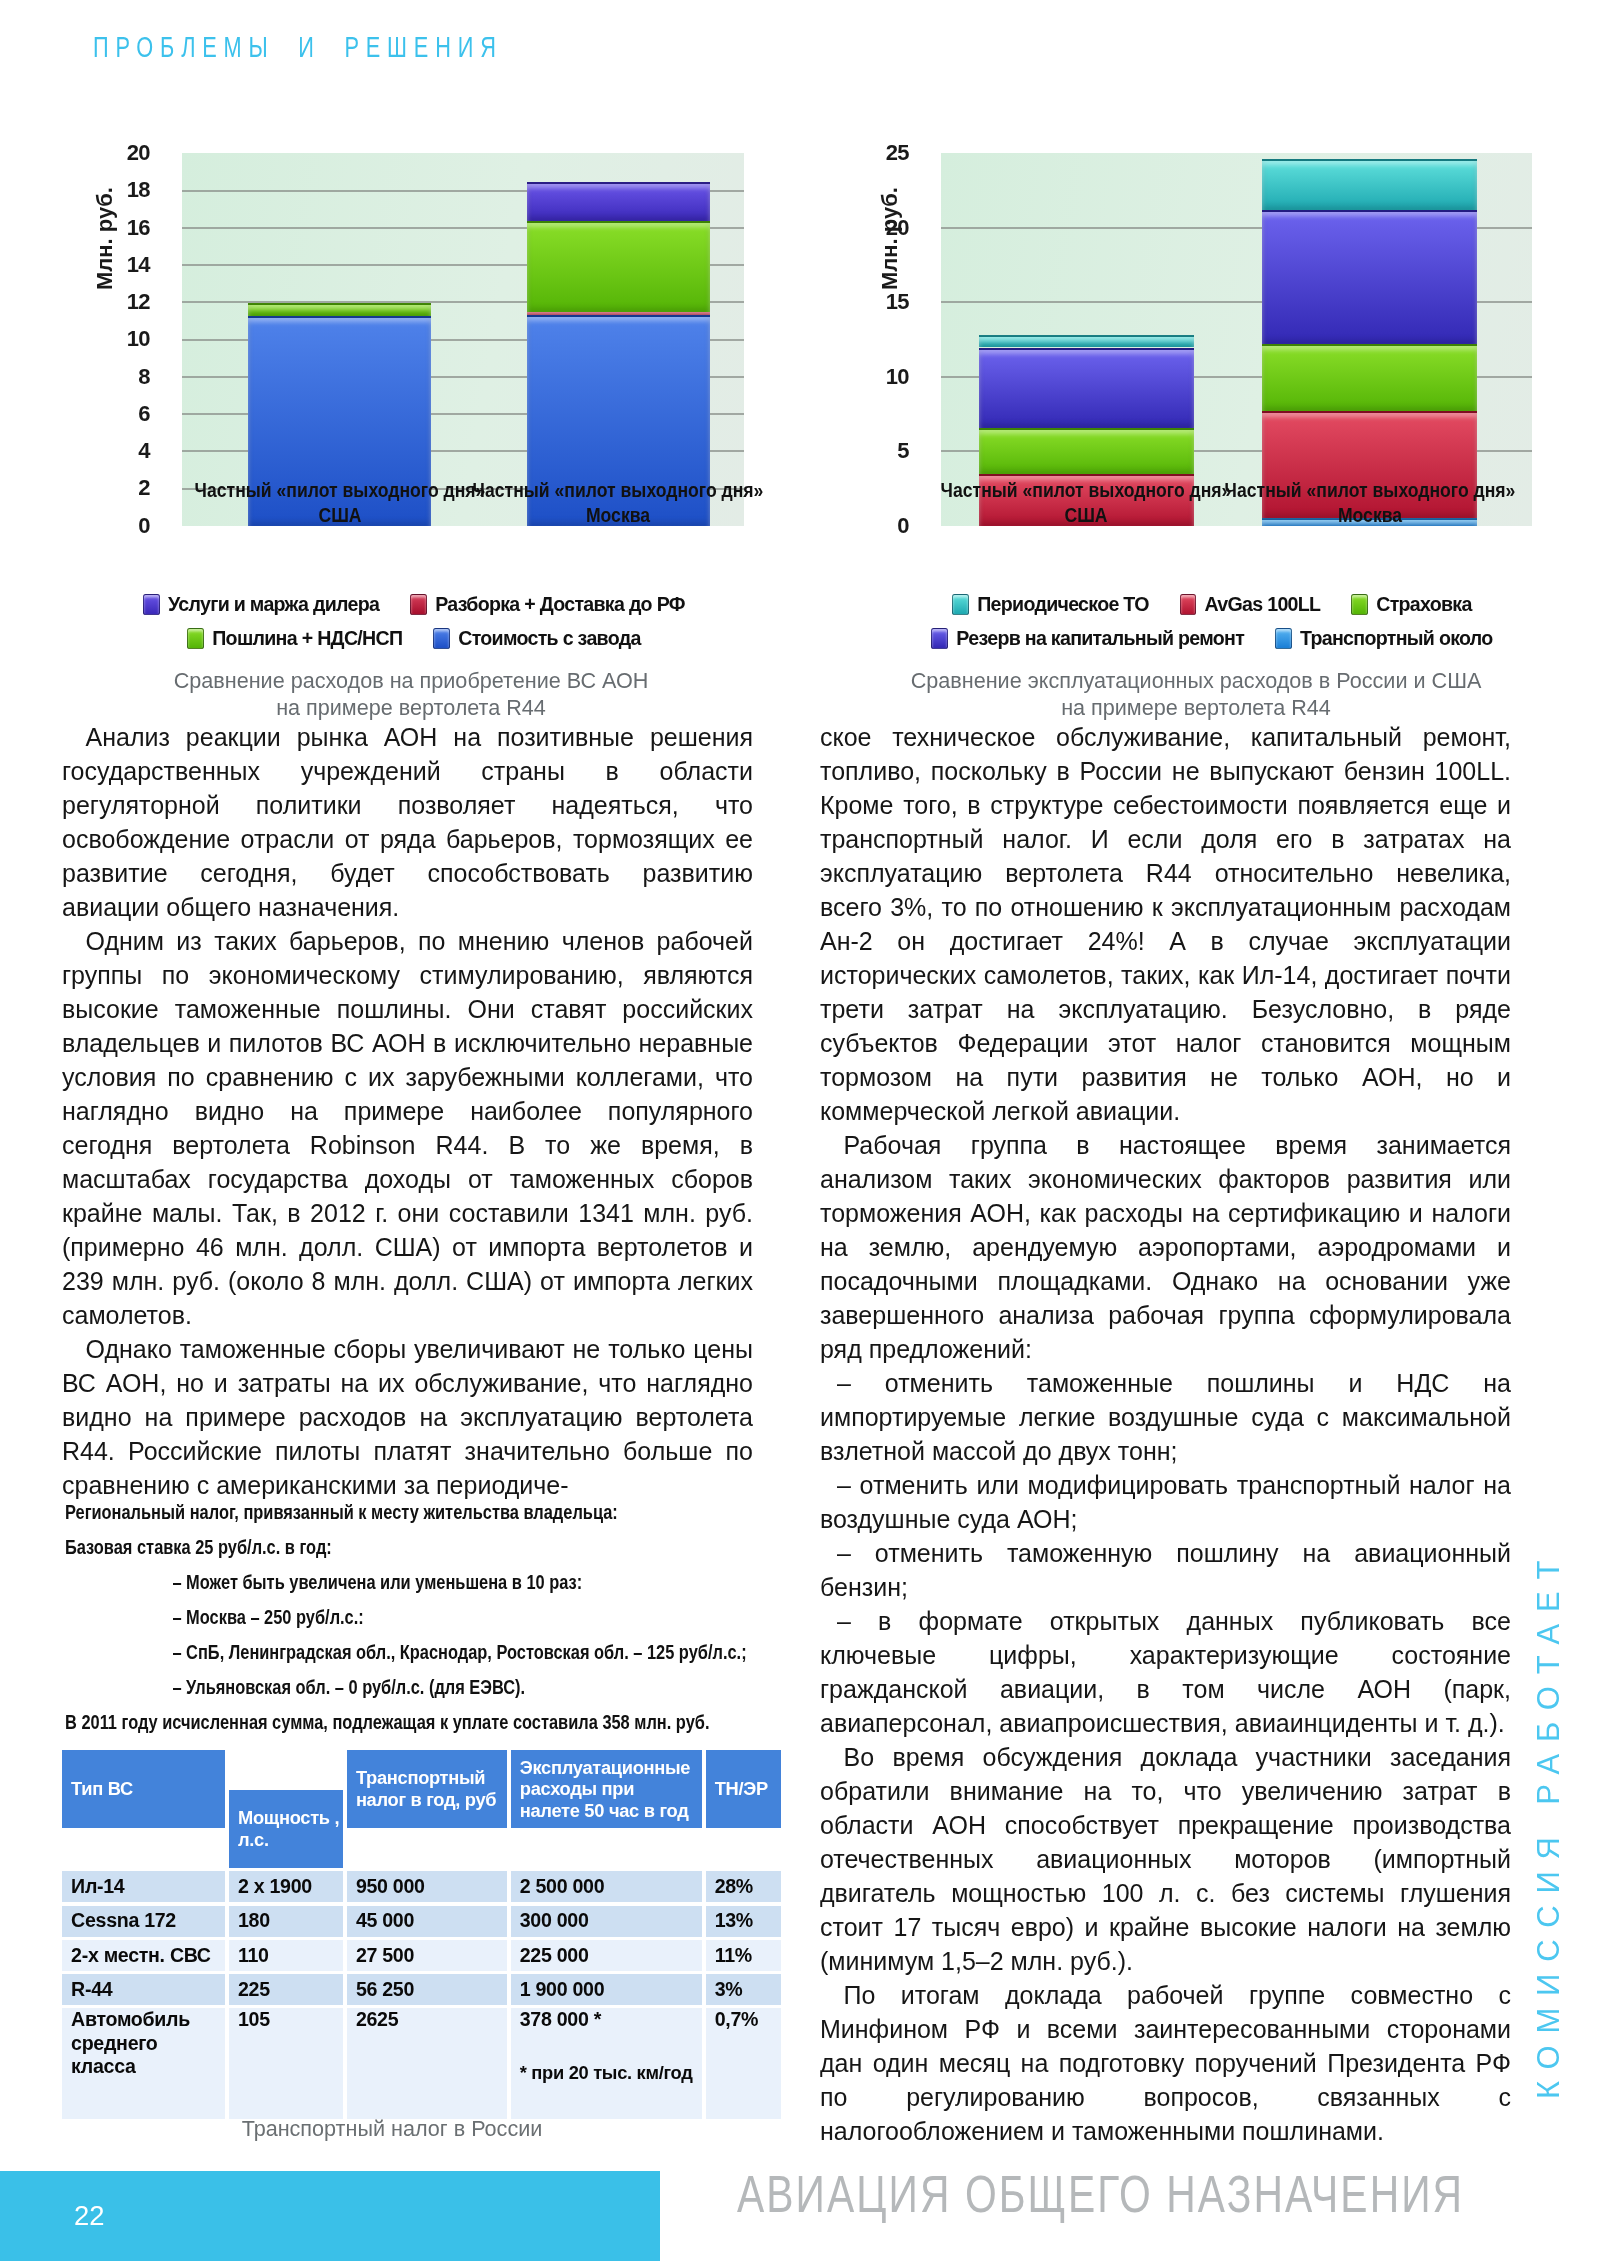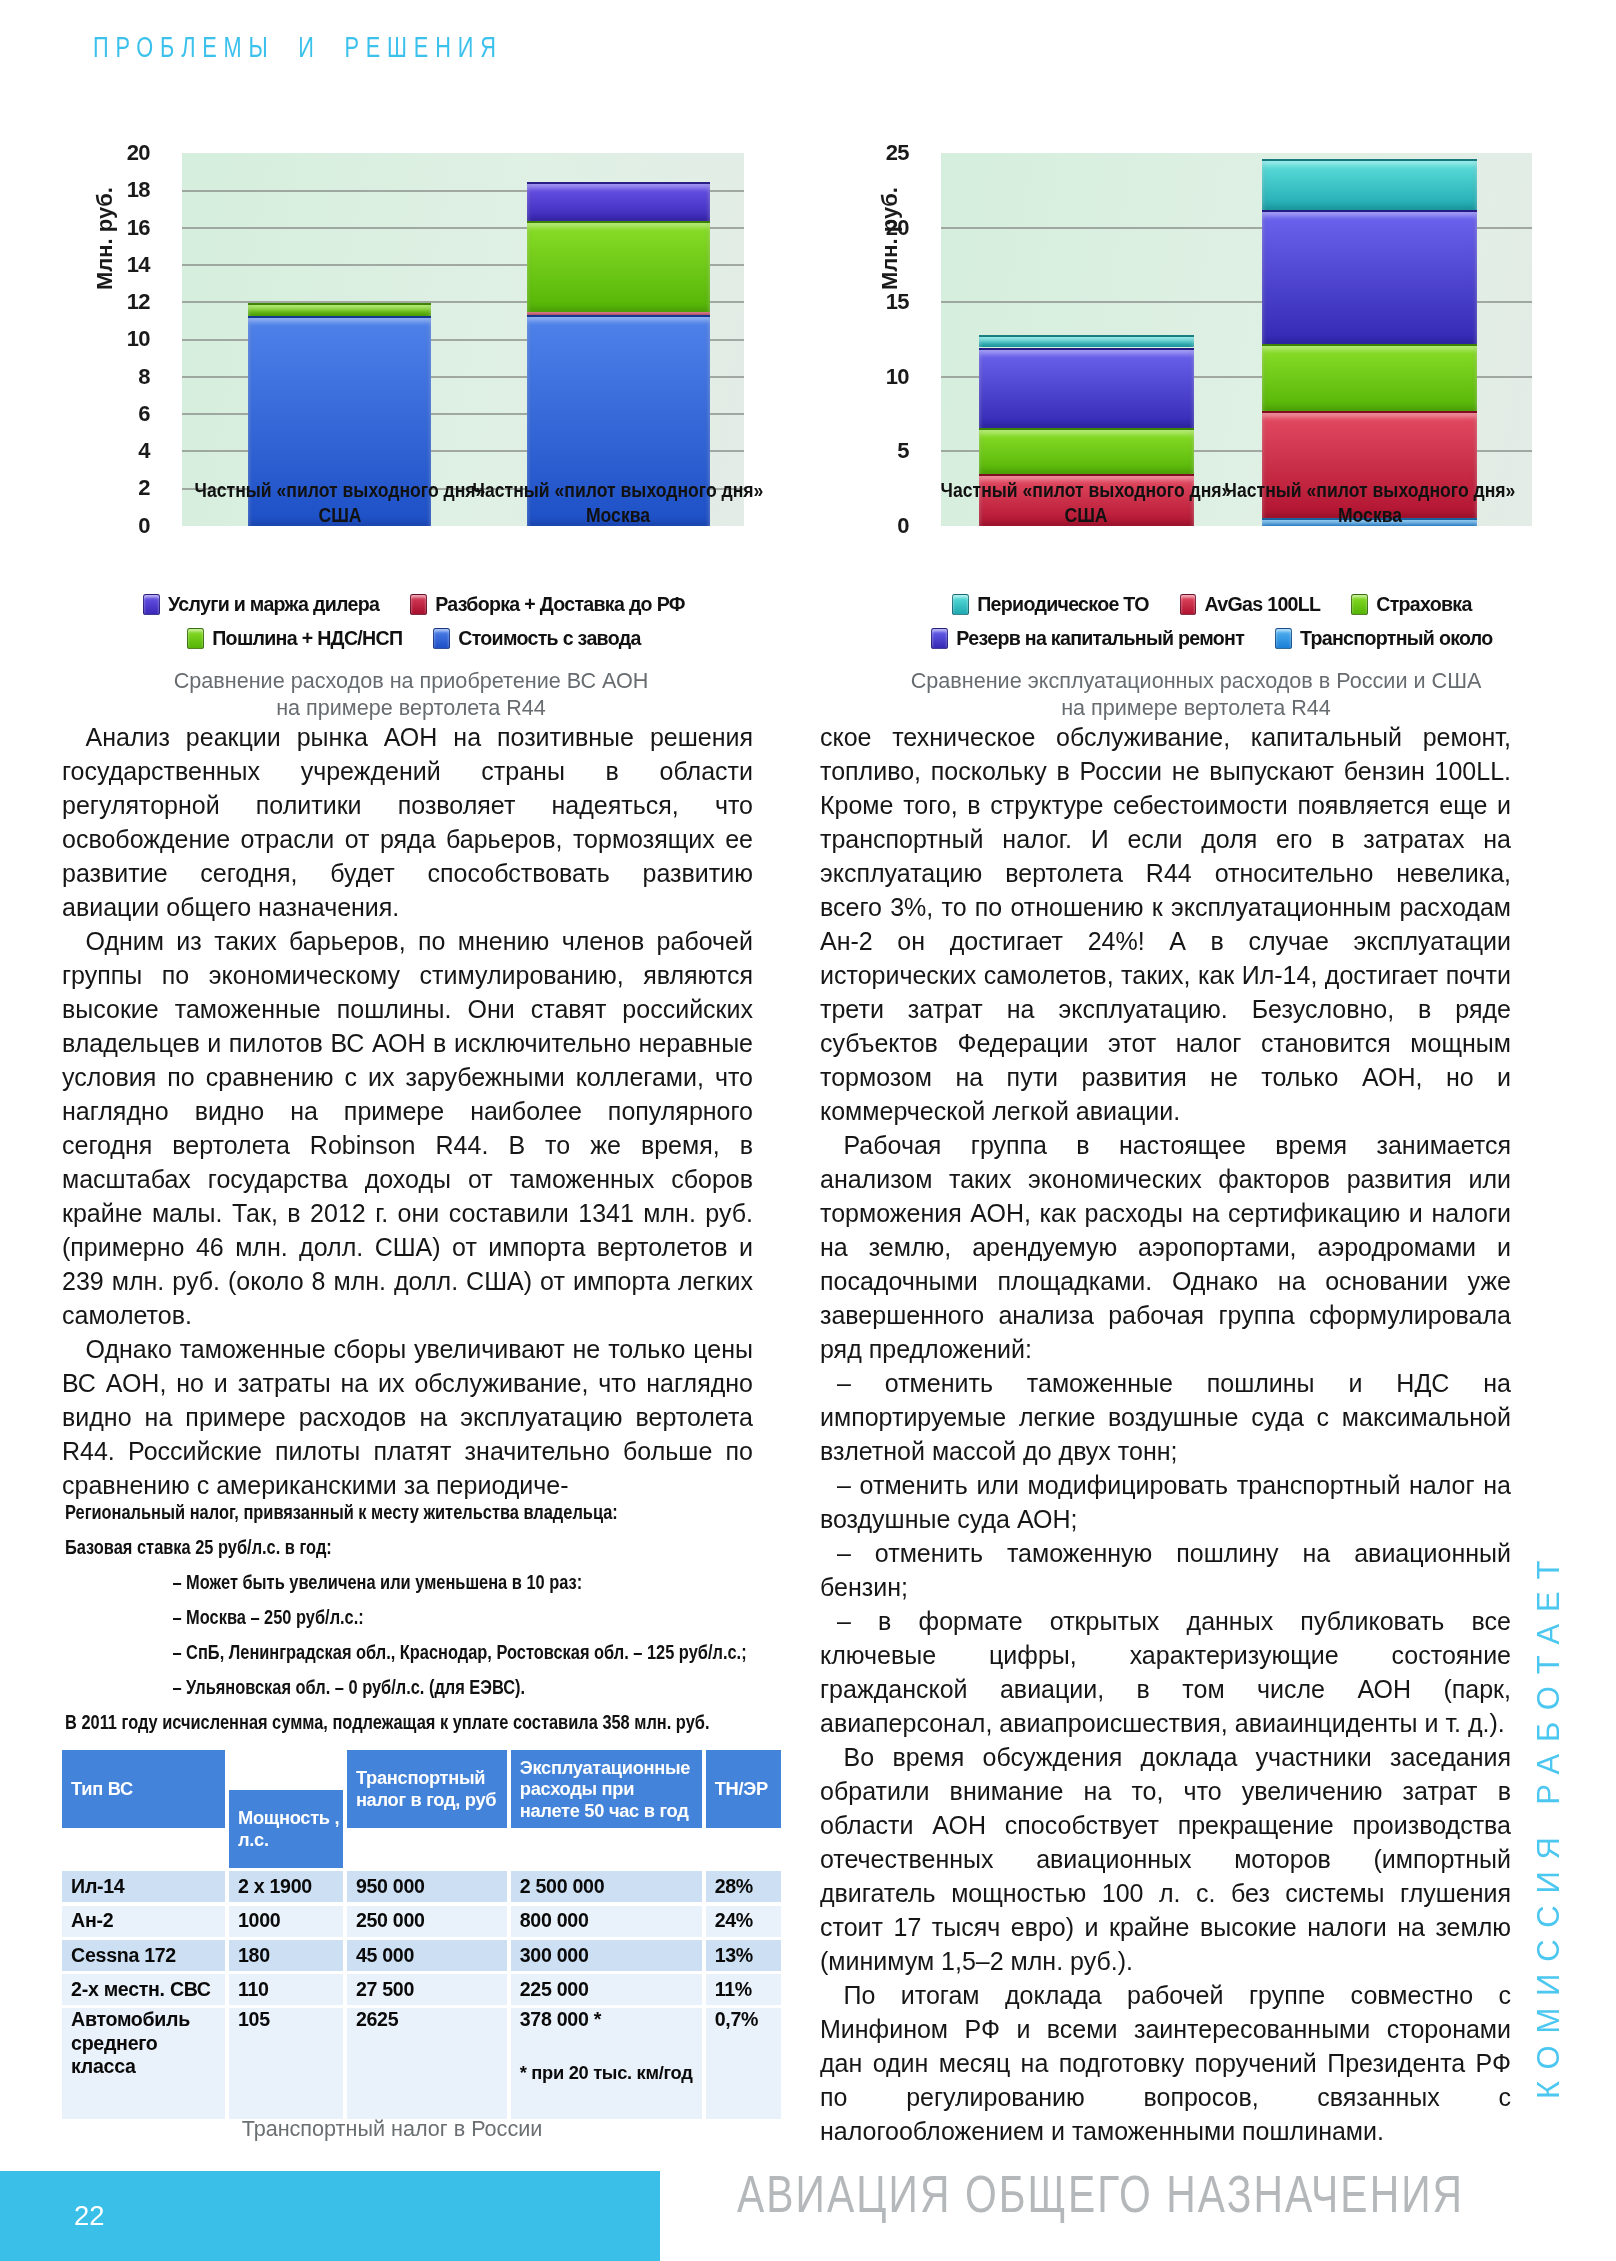--- a/index.html
+++ b/index.html
@@ -276,37 +276,20 @@
           <div class="td" style="width: 160px;">
             <div>950 000</div>
           </div>
           <div class="td" style="width: 191px;">
             <div>2 500 000</div>
           </div>
           <div class="td" style="width: 75px;">
             <div>28%</div>
           </div>
         </div>
-        <div class="trow even">
-          <div class="td" style="width: 163px;">
-            <div>Ан-2</div>
-          </div>
-          <div class="td" style="width: 114px;">
-            <div>1000</div>
-          </div>
-          <div class="td" style="width: 160px;">
-            <div>250 000</div>
-          </div>
-          <div class="td" style="width: 191px;">
-            <div>800 000</div>
-          </div>
-          <div class="td" style="width: 75px;">
-            <div>24%</div>
-          </div>
-        </div>
         <div class="trow odd">
           <div class="td" style="width: 163px;">
             <div>Cessna 172</div>
           </div>
           <div class="td" style="width: 114px;">
             <div>180</div>
           </div>
           <div class="td" style="width: 160px;">
             <div>45 000</div>
           </div>
@@ -325,20 +308,37 @@
             <div>110</div>
           </div>
           <div class="td" style="width: 160px;">
             <div>27 500</div>
           </div>
           <div class="td" style="width: 191px;">
             <div>225 000</div>
           </div>
           <div class="td" style="width: 75px;">
             <div>11%</div>
+          </div>
+        </div>
+        <div class="trow odd">
+          <div class="td" style="width: 163px;">
+            <div>R-44</div>
+          </div>
+          <div class="td" style="width: 114px;">
+            <div>225</div>
+          </div>
+          <div class="td" style="width: 160px;">
+            <div>56 250</div>
+          </div>
+          <div class="td" style="width: 191px;">
+            <div>1 900 000</div>
+          </div>
+          <div class="td" style="width: 75px;">
+            <div>3%</div>
           </div>
         </div>
         <div class="trow even last">
           <div class="td" style="width: 163px; min-height: 111px;">
             <div>Автомобиль</div>
             <div>среднего класса</div>
           </div>
           <div class="td" style="width: 114px; min-height: 111px;">
             <div>105</div>
           </div>

